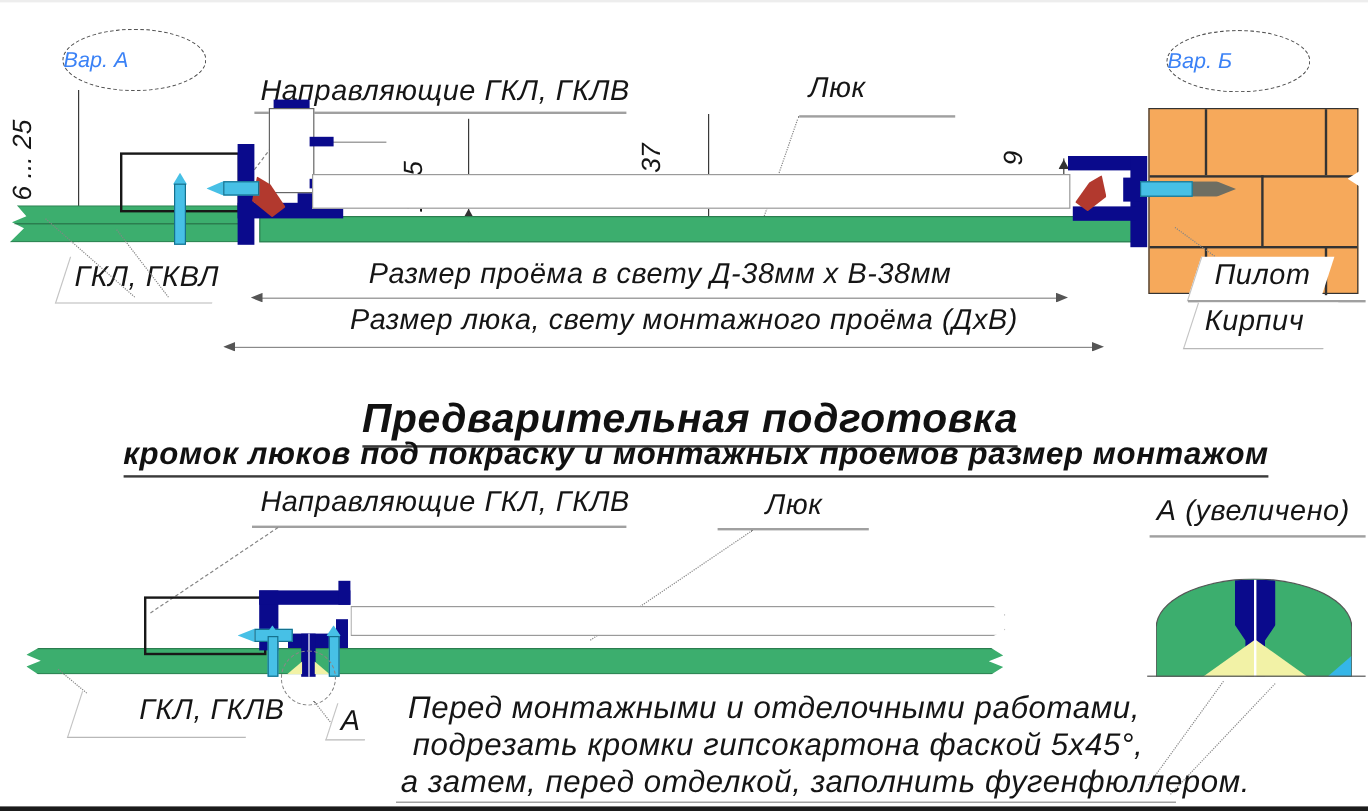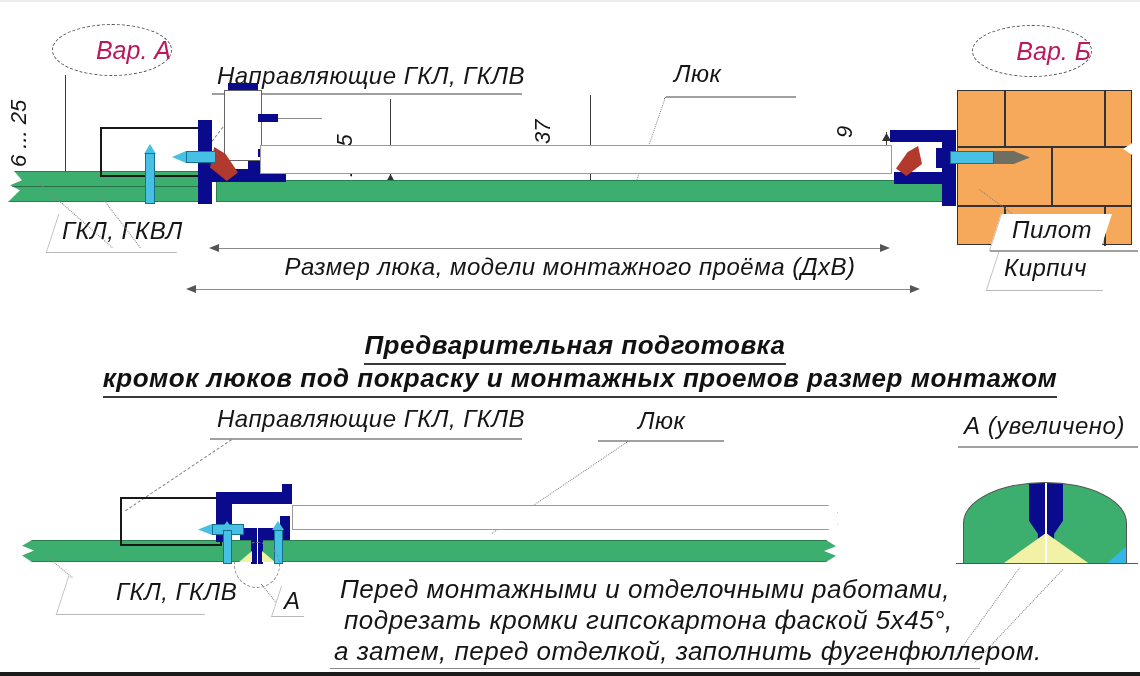--- a/index.html
+++ b/index.html
@@ -4,22 +4,22 @@
 <style>
   html,body { margin:0; padding:0; background:#fff; }
   .stage { position:relative; width:1140px; height:676px; background:#fff; overflow:hidden;
            font-family:"Liberation Sans", sans-serif; color:#151515;
            border-top:2px solid #ededed; }
   .abs  { position:absolute; }
   .lbl  { position:absolute; font-style:italic; white-space:nowrap; color:#151515; letter-spacing:0.5px; }
   .title{ position:absolute; text-align:center; font-style:italic; font-weight:bold; color:#111; letter-spacing:0.5px; }
   .title > span { border-bottom:2px solid #3a3a3a; padding-bottom:3px; }
   .oval { position:absolute; border:1.6px dashed #555; border-radius:50%;
-          display:flex; align-items:center; justify-content:flex-end;
-          font-size:25px; font-style:italic; color:#be185d; }
+          display:flex; align-items:center; justify-content:flex-start;
+          font-size:18px; font-style:italic; color:#3b82f6; }
   .hl   { position:absolute; background:#8a8a8a; height:1px; }
   .vl   { position:absolute; background:#3a3a3a; width:1px; }
   .uline{ position:absolute; background:#a0a0a0; height:1.5px; }
   .leader{ position:absolute; height:0; border-top:1.3px dashed #858585; transform-origin:0 0; }
   .leader.dot{ border-top-style:dotted; }
   .vtext{ position:absolute; font-style:italic; white-space:nowrap; font-size:22px;
           transform:rotate(-90deg); transform-origin:0 100%; color:#151515; }
   .navy { position:absolute; background:var(--frame-navy,#0a0a8c); }
   .cyan { position:absolute; background:var(--screw-cyan,#47c0e6); border:1px solid #15718e; box-sizing:border-box; }
   .cyantip-l { position:absolute; background:var(--screw-cyan,#47c0e6); clip-path:polygon(0 50%,100% 0,100% 100%); }
@@ -121,37 +121,38 @@
 
   <div class="navy" style="left:936px; top:146px; width:14px; height:20px;"></div>
   <div class="cyan" style="left:950px; top:149px; width:44px; height:13px;"></div>
   <div class="abs" style="left:994px; top:149px; width:36px; height:13px; background:#6e6e62; clip-path:polygon(0 0,55% 0,100% 50%,55% 100%,0 100%);"></div>
 
   <div class="plate" style="left:52px; top:212px; width:130px; height:38px;"></div>
   <div class="lbl" style="left:62px; top:215px; font-size:24px;">ГКЛ, ГКВЛ</div>
   <div class="leader dot" style="left:112px; top:246px; width:99px; transform:rotate(-138.7deg);"></div>
   <div class="leader dot" style="left:140px; top:246px; width:71px; transform:rotate(-127.5deg);"></div>
 
+  <div class="lbl" style="left:220px; top:213px; width:660px; text-align:center; font-size:24px;">Размер проёма в свету Д-38мм х В-38мм</div>
   <div class="hl" style="left:215px; top:246px; width:671px;"></div>
   <div class="arrl" style="left:209px; top:242px;"></div>
   <div class="arrr" style="left:880px; top:242px;"></div>
 
-  <div class="lbl" style="left:220px; top:251px; width:700px; text-align:center; font-size:24px;">Размер люка, модели монтажного проёма (ДхВ)</div>
+  <div class="lbl" style="left:220px; top:251px; width:700px; text-align:center; font-size:24px;">Размер люка, свету монтажного проёма (ДхВ)</div>
   <div class="hl" style="left:192px; top:287px; width:724px;"></div>
   <div class="arrl" style="left:186px; top:283px;"></div>
   <div class="arrr" style="left:910px; top:283px;"></div>
 
   <div class="leader dot" style="left:1012px; top:212px; width:41px; transform:rotate(-144deg);"></div>
   <div class="plate" style="left:995px; top:212px; width:110px; height:36px;"></div>
   <div class="lbl" style="left:1012px; top:214px; font-size:24px;">Пилот</div>
   <div class="uline" style="left:990px; top:248px; width:148px;"></div>
   <div class="plate" style="left:992px; top:250px; width:116px; height:38px;"></div>
   <div class="lbl" style="left:1004px; top:252px; font-size:24px;">Кирпич</div>
 
-  <div class="title" style="left:285px; top:328px; width:580px; font-size:26px;">
+  <div class="title" style="left:285px; top:328px; width:580px; font-size:34px;">
     <span>Предварительная подготовка</span>
   </div>
   <div class="title" style="left:75px; top:361px; width:1010px; font-size:26px;">
     <span>кромок люков под покраску и монтажных проемов размер монтажом</span>
   </div>
 
   <div class="lbl" style="left:217px; top:403px; font-size:24px;">Направляющие ГКЛ, ГКЛВ</div>
   <div class="uline" style="left:210px; top:436px; width:312px;"></div>
   <div class="leader" style="left:232px; top:438px; width:128px; transform:rotate(146.2deg);"></div>
 

